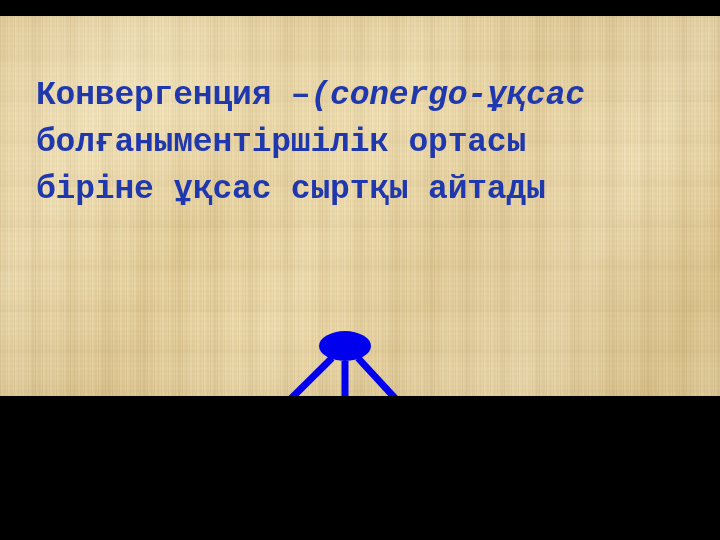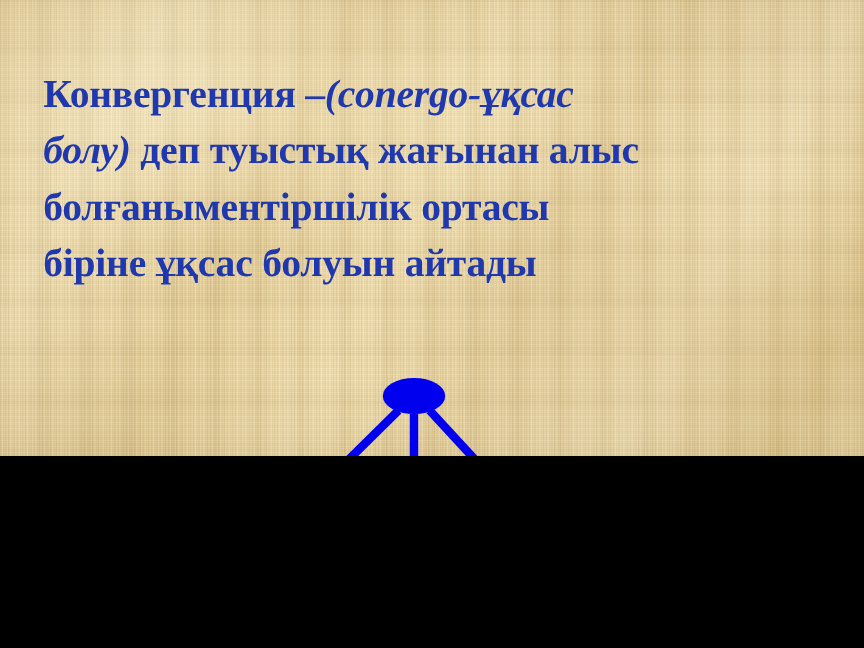--- a/index.html
+++ b/index.html
@@ -44,21 +44,22 @@
         rgba(150,118,64,0.00) 42px),
       linear-gradient(118deg,
         #e8d3a0 0%,
         #f2e3bb 16%,
         #e3cd98 33%,
         #f0e0b4 48%,
         #e6d2a2 62%,
         #f3e5c0 78%,
         #e2cc96 92%,
         #ecdcae 100%);
-    font-family: Liberation Serif, serif;
+    font-family: Liberation Mono, monospace;
+    margin-top: 16px;
   }
   
   #slide::after {
     content: "";
     position: absolute;
     inset: 0;
     pointer-events: none;
     background:
       radial-gradient(ellipse 70% 55% at 22% 18%, rgba(255,248,220,0.30), rgba(255,248,220,0) 70%),
       radial-gradient(ellipse 60% 50% at 82% 72%, rgba(186,152,90,0.18), rgba(186,152,90,0) 72%),
@@ -90,23 +91,22 @@
     z-index: 2;
   }
 </style>
 </head>
 <body>
 
 <div id="slide">
 
   <div class="text-block">
     <div class="line"><span>Конвергенция –</span><span class="ital">(conergo-ұқсас</span></div>
-    <div class="line"><span class="ital">болу)</span><span> деп туыстық жағынан алыс</span></div>
     <div class="line"><span>болғаныментіршілік ортасы</span></div>
-    <div class="line"><span>біріне ұқсас болуын айтады</span></div>
+    <div class="line"><span>біріне ұқсас сыртқы айтады</span></div>
   </div>
 
   <svg class="diagram" viewBox="0 0 720 540">
     <g id="edges">
         <line x1="332" y1="342" x2="241" y2="432" stroke="#0000ee" stroke-width="7" stroke-linecap="butt"></line>
         <line x1="345" y1="345" x2="345" y2="432" stroke="#0000ee" stroke-width="7" stroke-linecap="butt"></line>
         <line x1="358" y1="342" x2="441" y2="432" stroke="#0000ee" stroke-width="7" stroke-linecap="butt"></line>
       </g>
     <g id="nodes">
         <ellipse cx="345" cy="330" rx="26" ry="15" fill="#0000ee"></ellipse>

